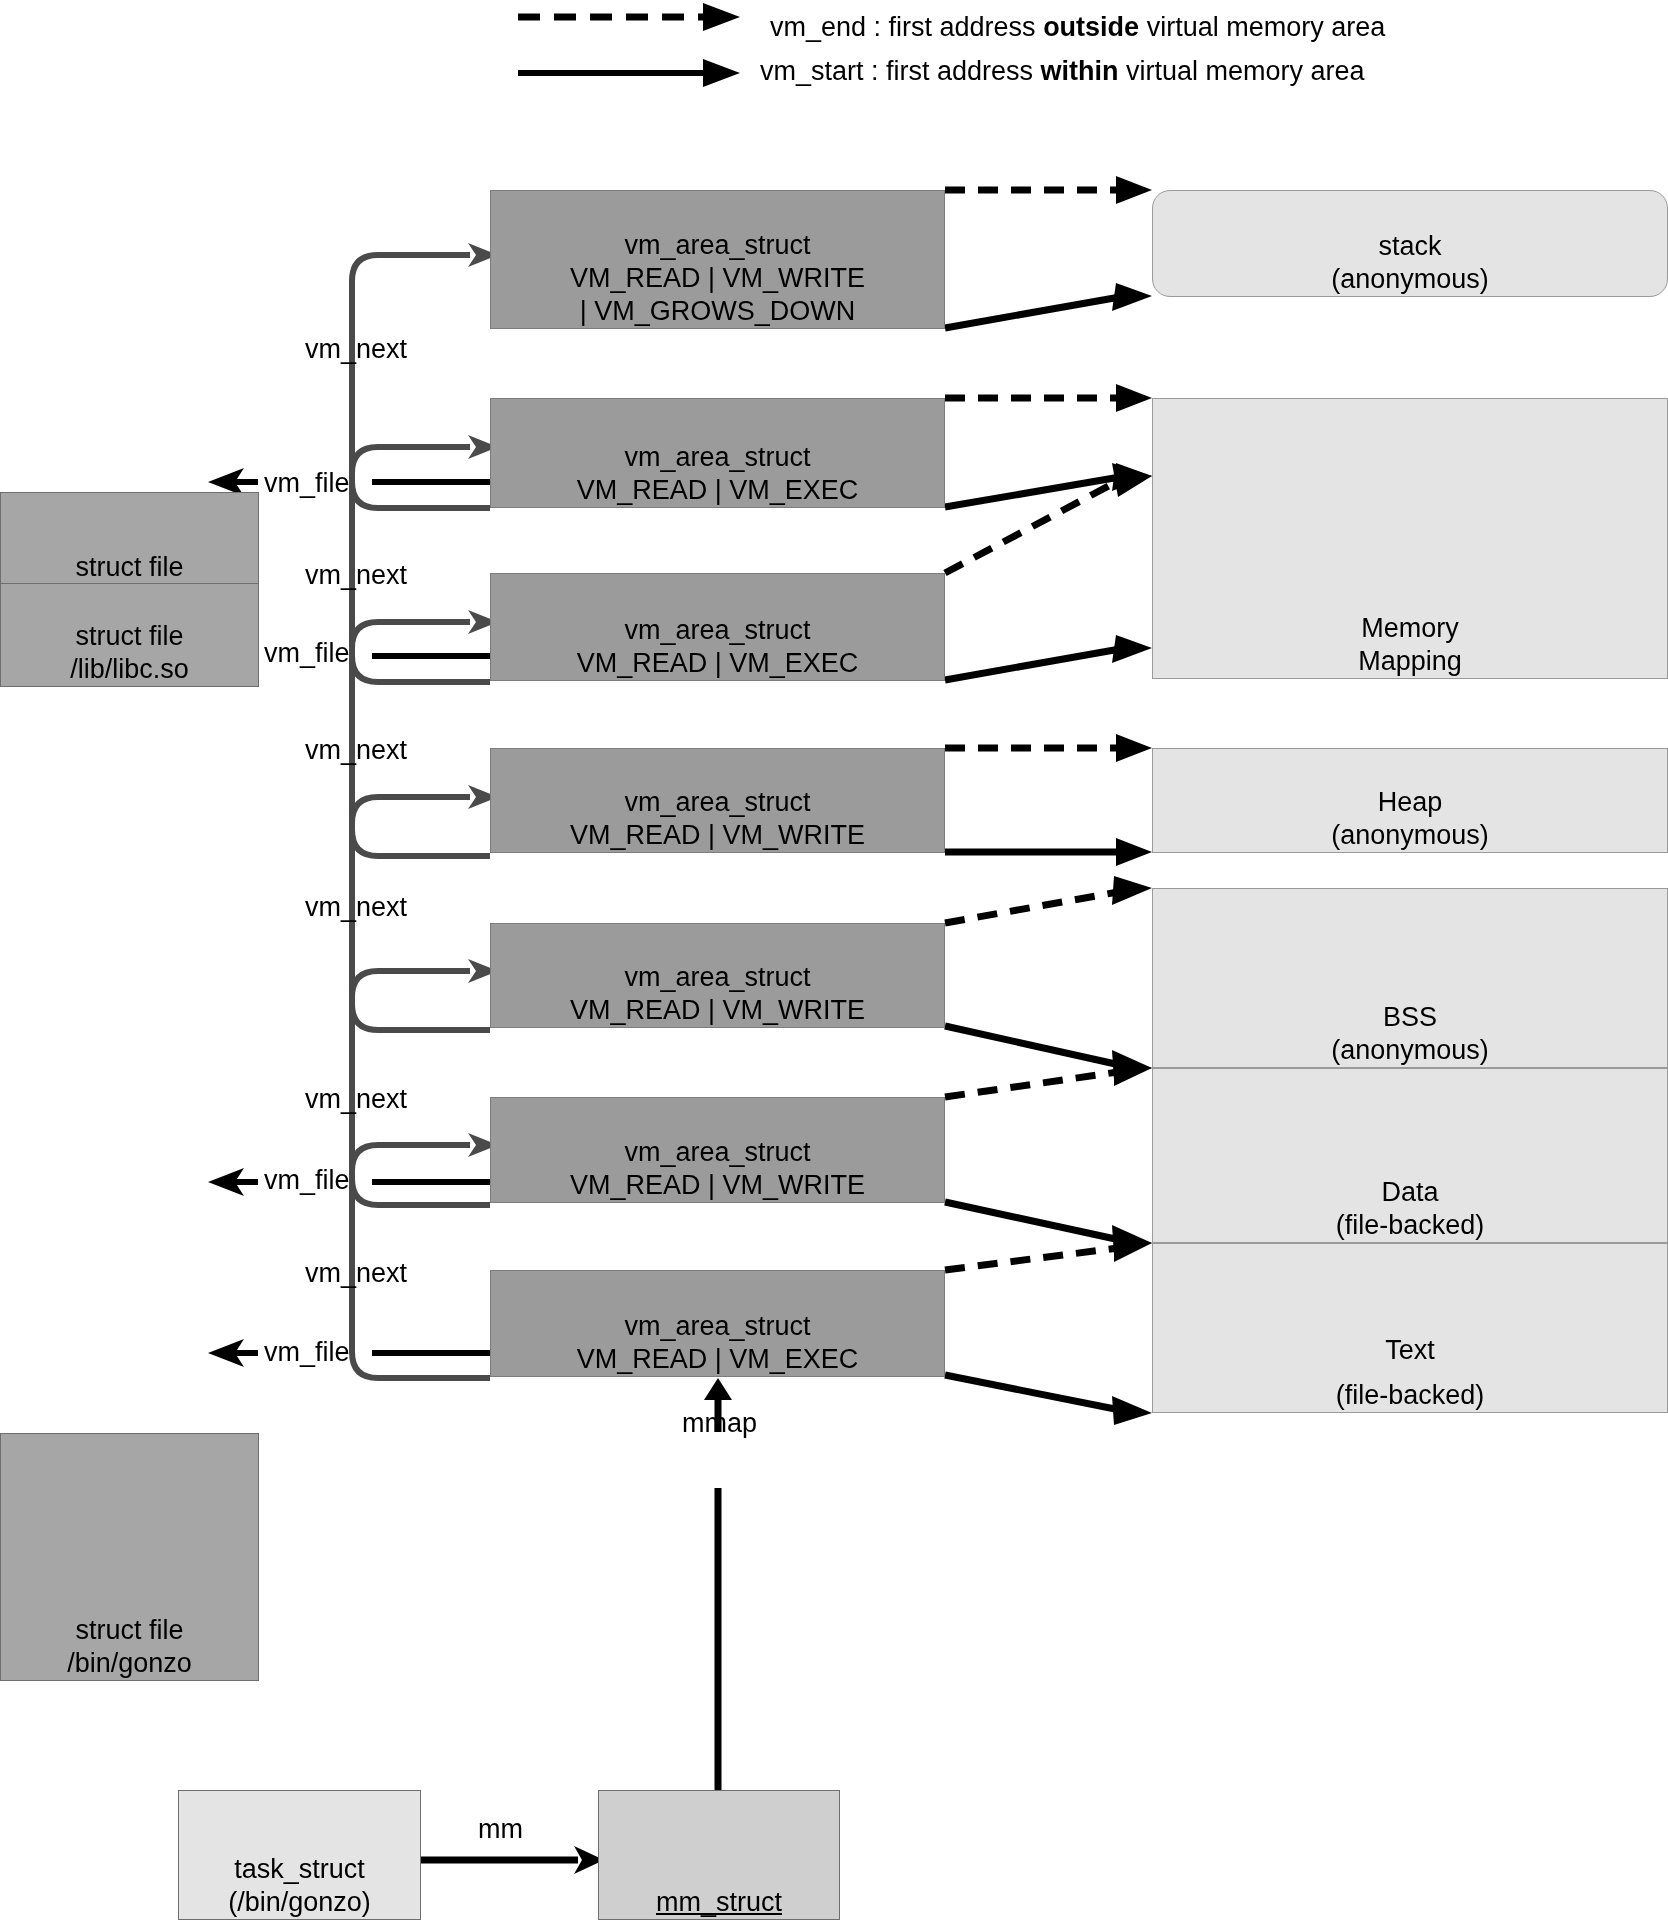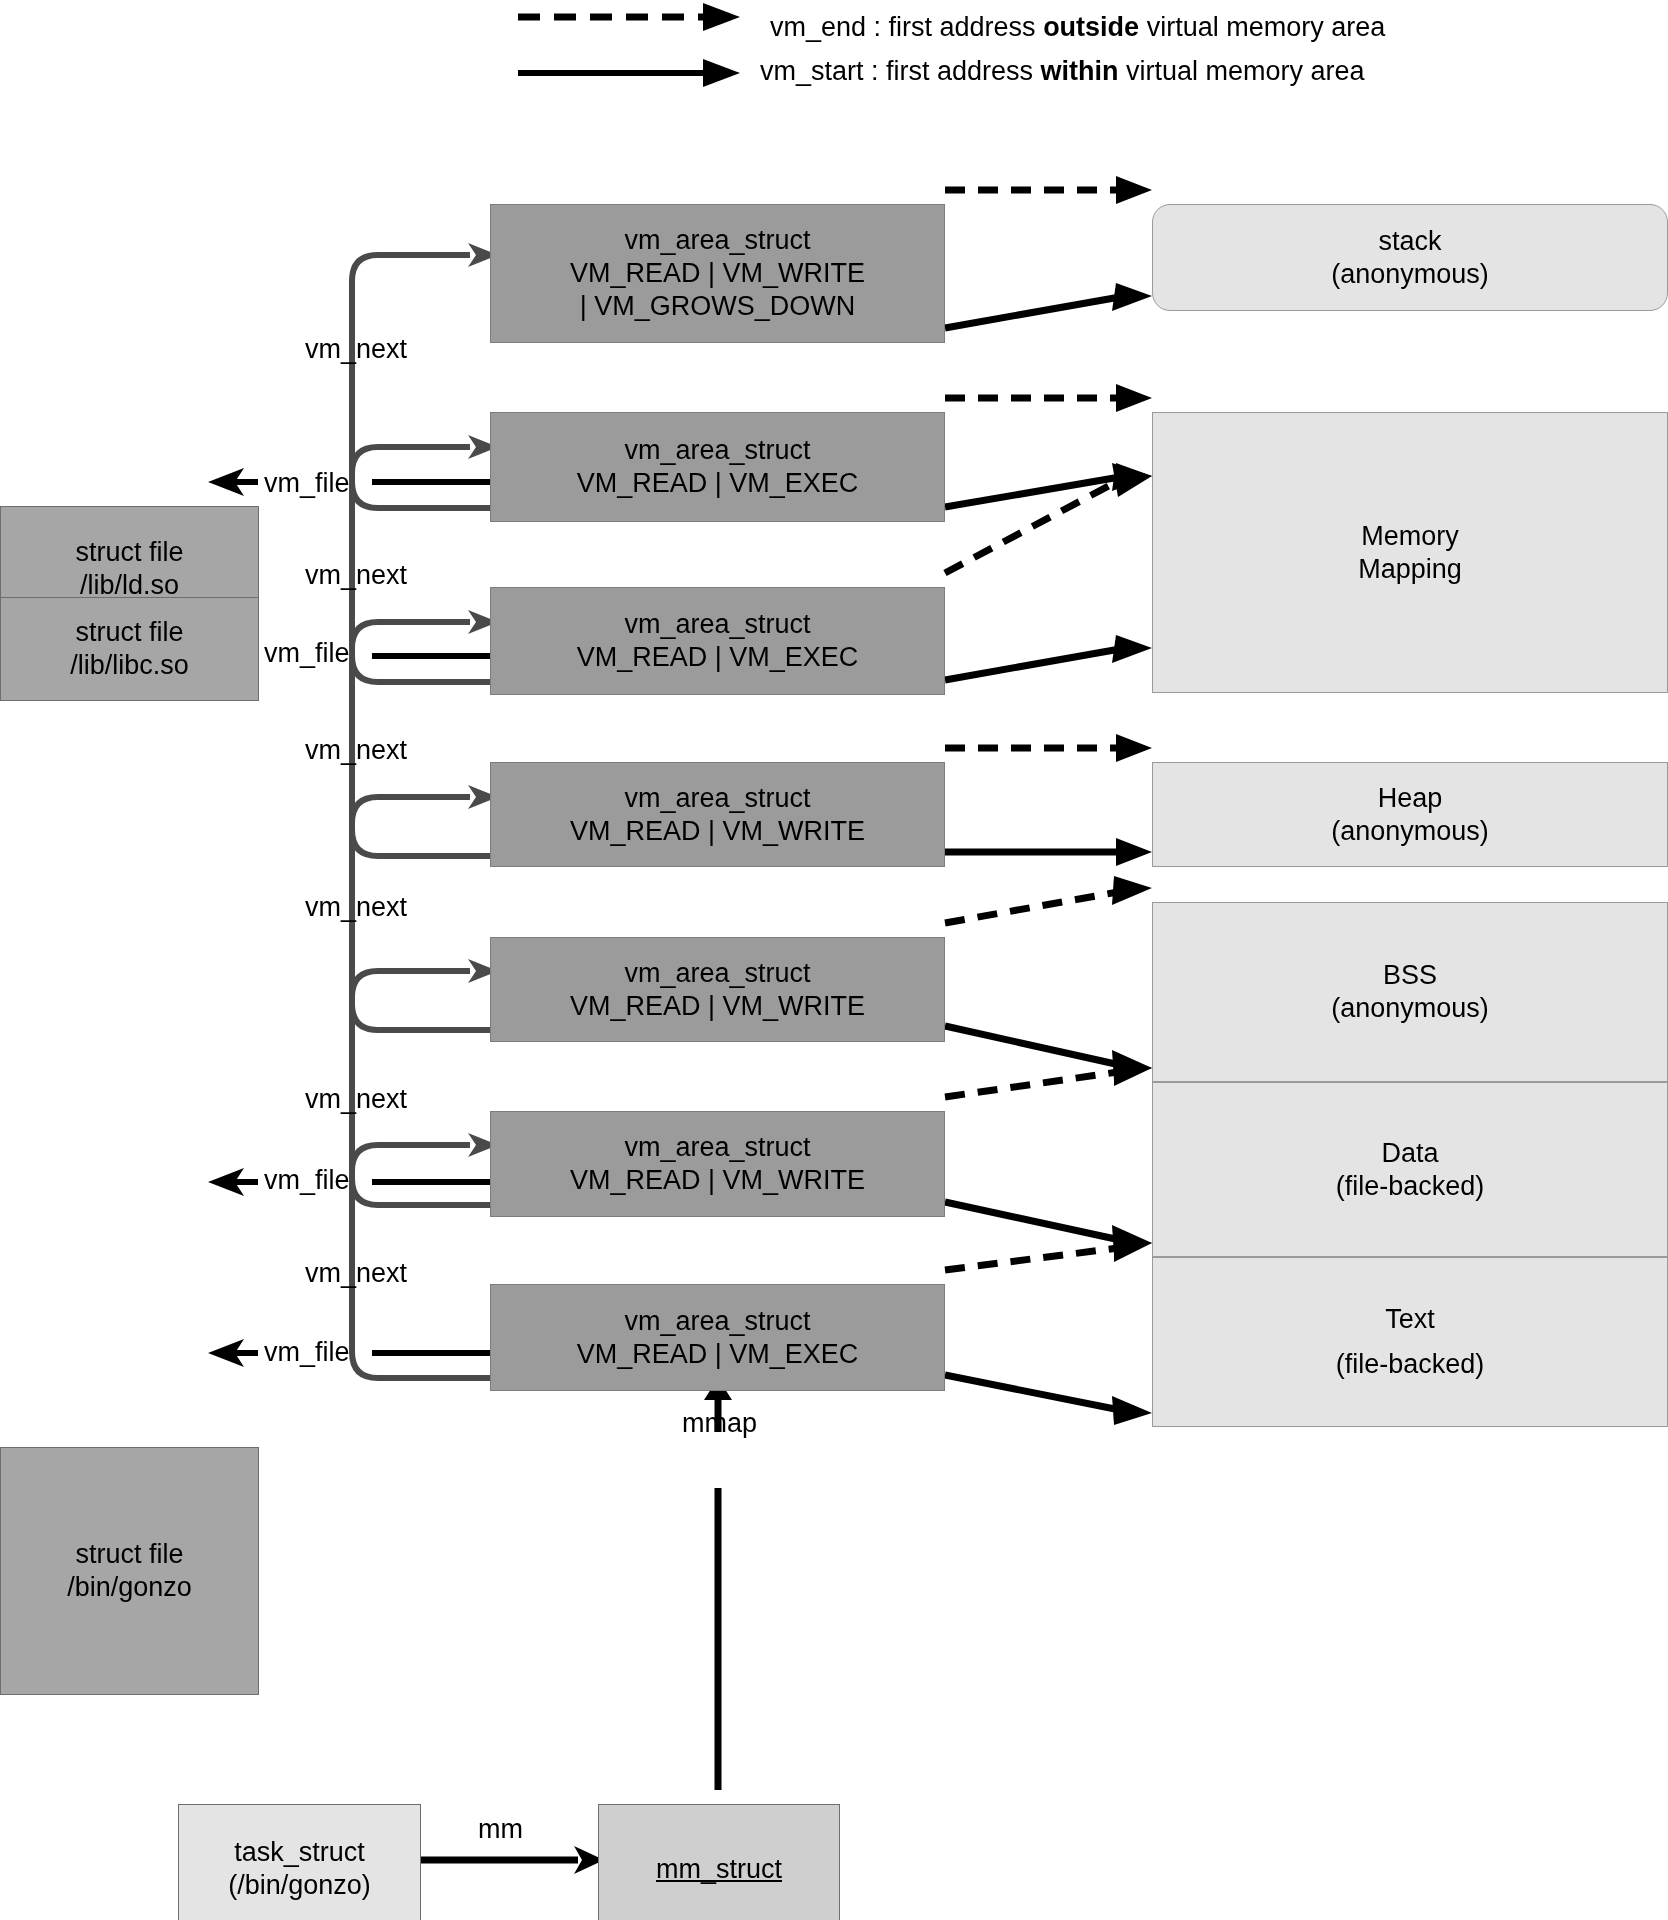--- a/index.html
+++ b/index.html
@@ -24,26 +24,25 @@
     width: 1668px;
     height: 1920px;
     pointer-events: none;
   }
   .box {
     position: absolute;
     box-sizing: border-box;
     display: flex;
     flex-direction: column;
     align-items: center;
-    justify-content: center;
+    justify-content: flex-end;
     text-align: center;
     line-height: 1.22;
     color: #000000;
     white-space: pre-line;
-    margin-top: 14px;
   }
   .vma {
     background: #9b9b9b;
     border: 1px solid #7d7d7d;
     font-size: 27px;
     z-index: 3;
   }
   .filebox {
     background: #a6a6a6;
     border: 1px solid #6e6e6e;

